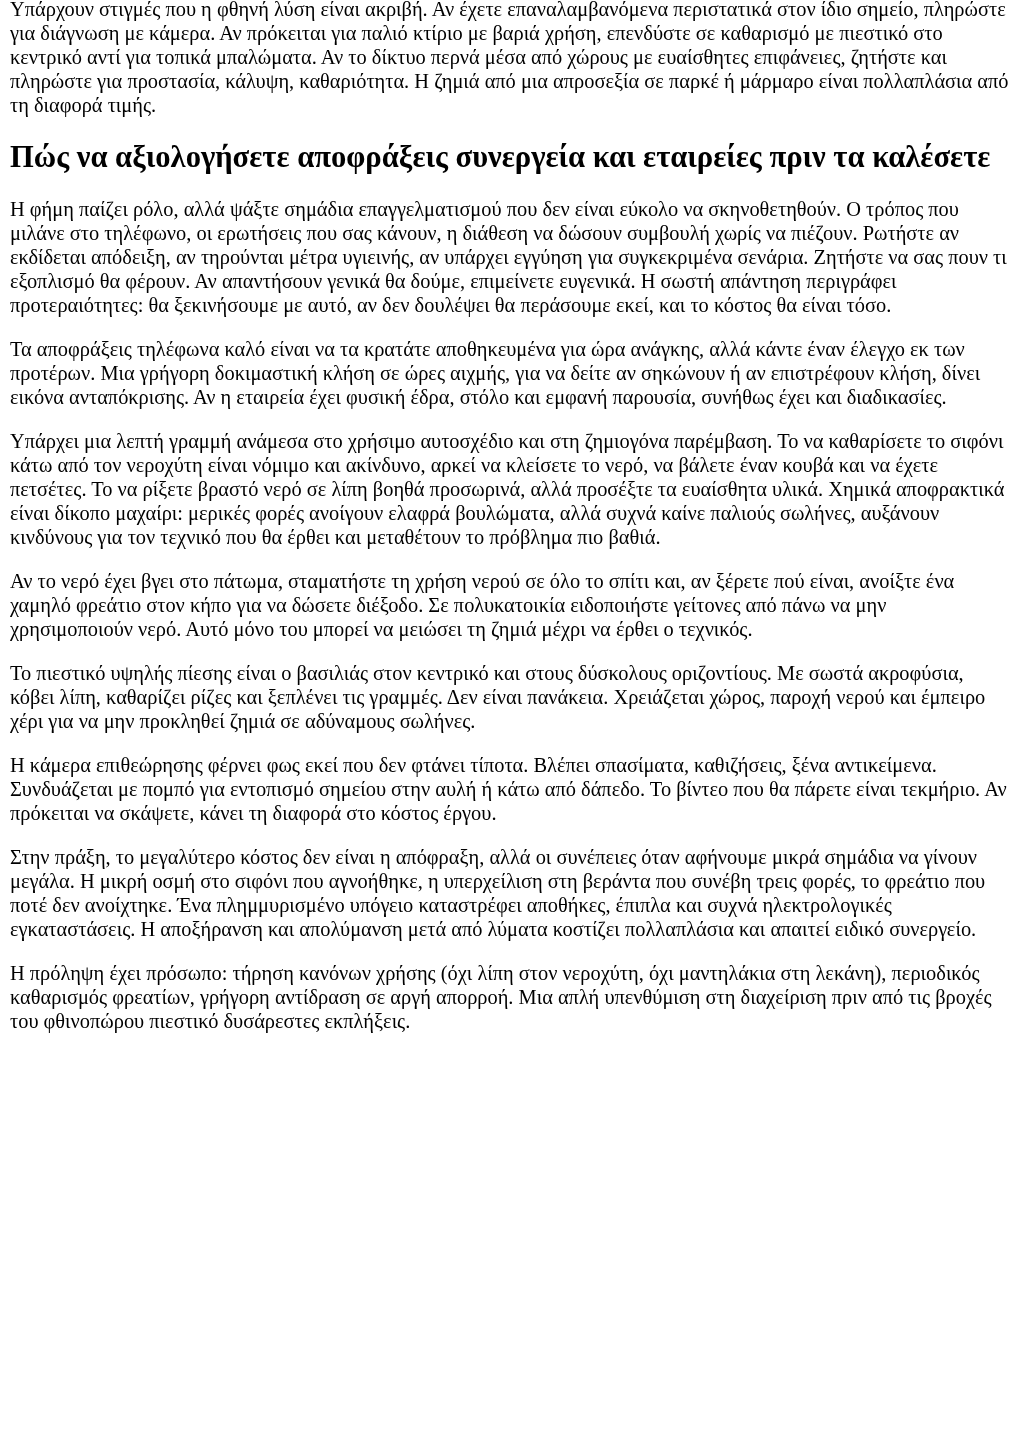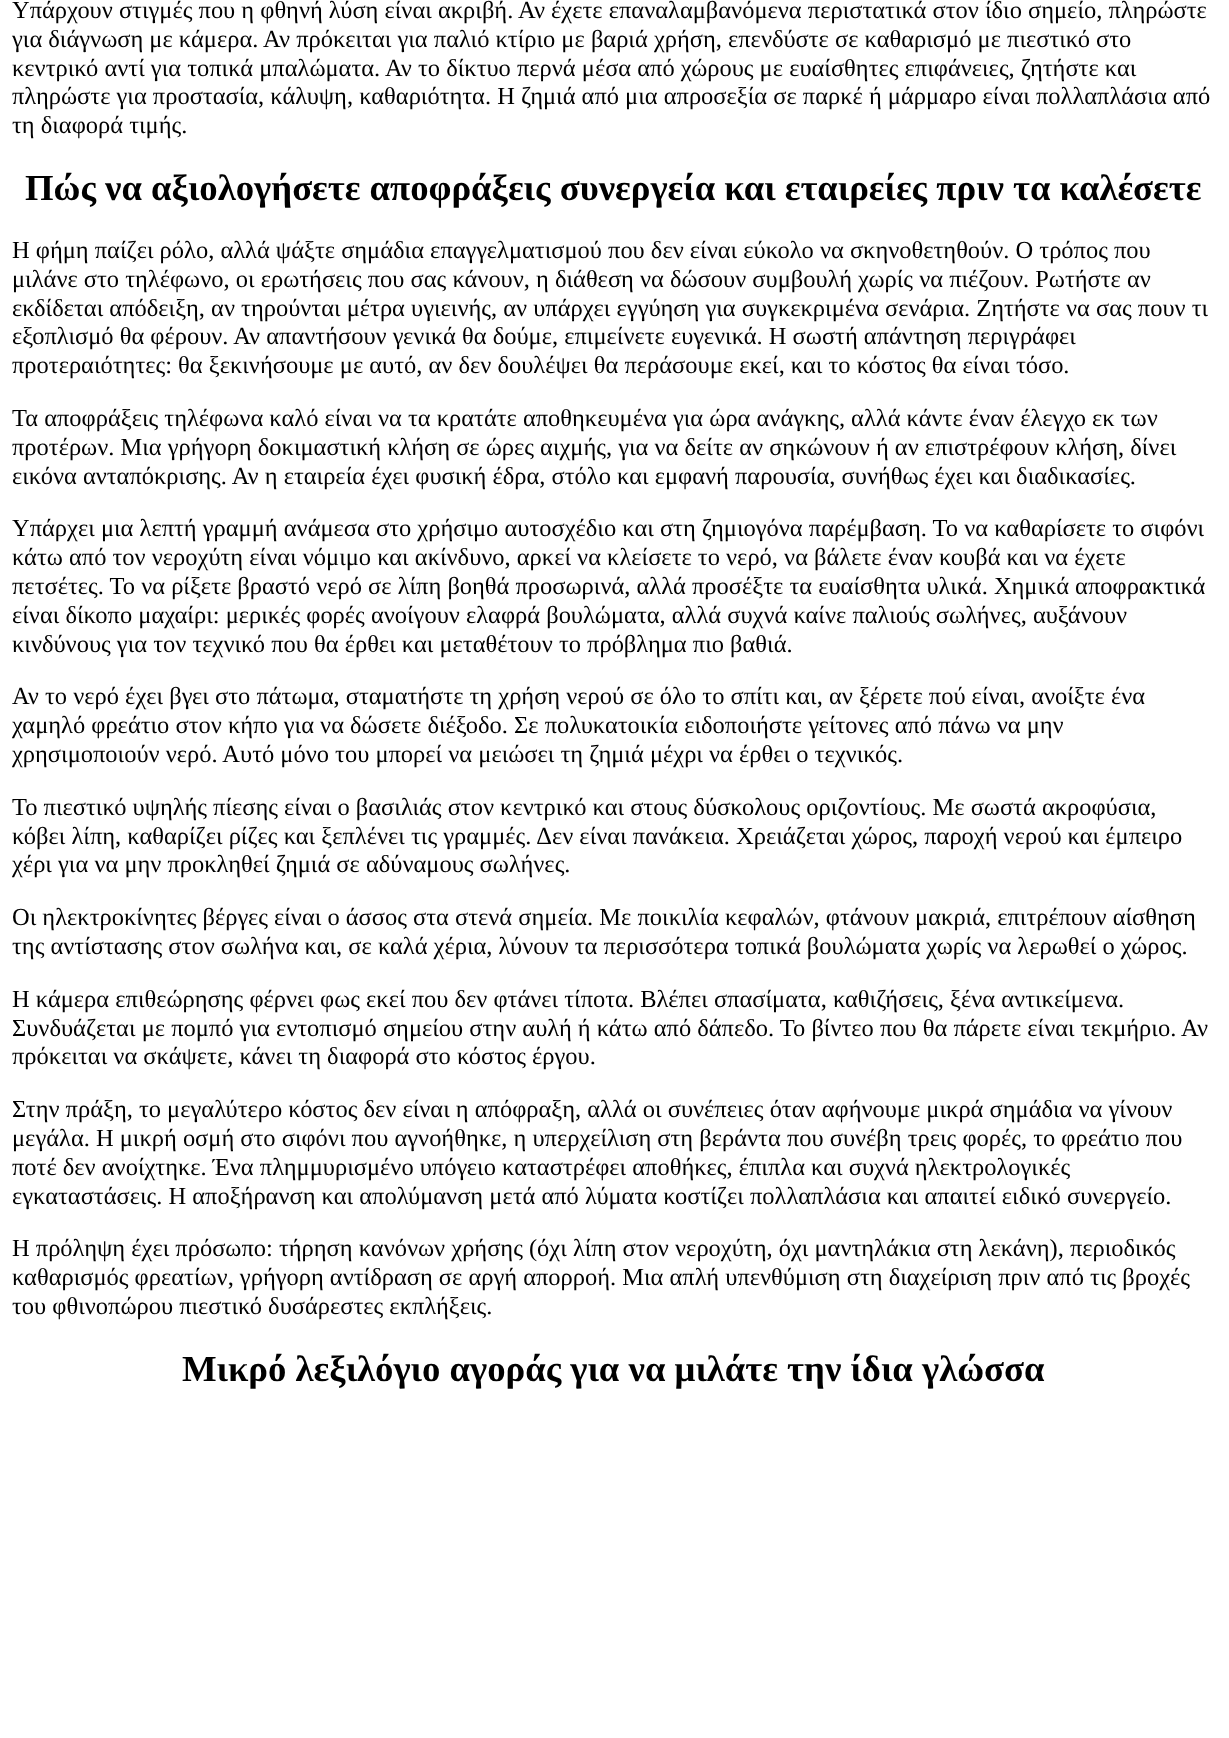--- a/index.html
+++ b/index.html
@@ -23,32 +23,29 @@
     line-height: 24px;
     margin: 20px 0;
     text-align: left;
     letter-spacing: 0;
   }
   .article h2 {
     font-size: 30.6px;
     line-height: 34px;
     font-weight: bold;
     margin: 23px 0;
-    text-align: center;
   }
 </style>
 </head>
 <body>
 
 <article class="article">
   <p>Υπάρχουν στιγμές που η φθηνή λύση είναι ακριβή. Αν έχετε επαναλαμβανόμενα περιστατικά στον ίδιο σημείο, πληρώστε για διάγνωση με κάμερα. Αν πρόκειται για παλιό κτίριο με βαριά χρήση, επενδύστε σε καθαρισμό με πιεστικό στο κεντρικό αντί για τοπικά μπαλώματα. Αν το δίκτυο περνά μέσα από χώρους με ευαίσθητες επιφάνειες, ζητήστε και πληρώστε για προστασία, κάλυψη, καθαριότητα. Η ζημιά από μια απροσεξία σε παρκέ ή μάρμαρο είναι πολλαπλάσια από τη διαφορά τιμής.</p>
   <h2>Πώς να αξιολογήσετε αποφράξεις συνεργεία και εταιρείες πριν τα καλέσετε</h2>
   <p>Η φήμη παίζει ρόλο, αλλά ψάξτε σημάδια επαγγελματισμού που δεν είναι εύκολο να σκηνοθετηθούν. Ο τρόπος που μιλάνε στο τηλέφωνο, οι ερωτήσεις που σας κάνουν, η διάθεση να δώσουν συμβουλή χωρίς να πιέζουν. Ρωτήστε αν εκδίδεται απόδειξη, αν τηρούνται μέτρα υγιεινής, αν υπάρχει εγγύηση για συγκεκριμένα σενάρια. Ζητήστε να σας πουν τι εξοπλισμό θα φέρουν. Αν απαντήσουν γενικά θα δούμε, επιμείνετε ευγενικά. Η σωστή απάντηση περιγράφει προτεραιότητες: θα ξεκινήσουμε με αυτό, αν δεν δουλέψει θα περάσουμε εκεί, και το κόστος θα είναι τόσο.</p>
   <p>Τα αποφράξεις τηλέφωνα καλό είναι να τα κρατάτε αποθηκευμένα για ώρα ανάγκης, αλλά κάντε έναν έλεγχο εκ των προτέρων. Μια γρήγορη δοκιμαστική κλήση σε ώρες αιχμής, για να δείτε αν σηκώνουν ή αν επιστρέφουν κλήση, δίνει εικόνα ανταπόκρισης. Αν η εταιρεία έχει φυσική έδρα, στόλο και εμφανή παρουσία, συνήθως έχει και διαδικασίες.</p>
   <p>Υπάρχει μια λεπτή γραμμή ανάμεσα στο χρήσιμο αυτοσχέδιο και στη ζημιογόνα παρέμβαση. Το να καθαρίσετε το σιφόνι κάτω από τον νεροχύτη είναι νόμιμο και ακίνδυνο, αρκεί να κλείσετε το νερό, να βάλετε έναν κουβά και να έχετε πετσέτες. Το να ρίξετε βραστό νερό σε λίπη βοηθά προσωρινά, αλλά προσέξτε τα ευαίσθητα υλικά. Χημικά αποφρακτικά είναι δίκοπο μαχαίρι: μερικές φορές ανοίγουν ελαφρά βουλώματα, αλλά συχνά καίνε παλιούς σωλήνες, αυξάνουν κινδύνους για τον τεχνικό που θα έρθει και μεταθέτουν το πρόβλημα πιο βαθιά.</p>
   <p>Αν το νερό έχει βγει στο πάτωμα, σταματήστε τη χρήση νερού σε όλο το σπίτι και, αν ξέρετε πού είναι, ανοίξτε ένα χαμηλό φρεάτιο στον κήπο για να δώσετε διέξοδο. Σε πολυκατοικία ειδοποιήστε γείτονες από πάνω να μην χρησιμοποιούν νερό. Αυτό μόνο του μπορεί να μειώσει τη ζημιά μέχρι να έρθει ο τεχνικός.</p>
   <p>Το πιεστικό υψηλής πίεσης είναι ο βασιλιάς στον κεντρικό και στους δύσκολους οριζοντίους. Με σωστά ακροφύσια, κόβει λίπη, καθαρίζει ρίζες και ξεπλένει τις γραμμές. Δεν είναι πανάκεια. Χρειάζεται χώρος, παροχή νερού και έμπειρο χέρι για να μην προκληθεί ζημιά σε αδύναμους σωλήνες.</p>
-  <p>Οι ηλεκτροκίνητες βέργες είναι ο άσσος στα στενά σημεία. Με ποικιλία κεφαλών, φτάνουν μακριά, επιτρέπουν αίσθηση της αντίστασης στον σωλήνα και, σε καλά χέρια, λύνουν τα περισσότερα τοπικά βουλώματα χωρίς να λερωθεί ο χώρος.</p>
   <p>Η κάμερα επιθεώρησης φέρνει φως εκεί που δεν φτάνει τίποτα. Βλέπει σπασίματα, καθιζήσεις, ξένα αντικείμενα. Συνδυάζεται με πομπό για εντοπισμό σημείου στην αυλή ή κάτω από δάπεδο. Το βίντεο που θα πάρετε είναι τεκμήριο. Αν πρόκειται να σκάψετε, κάνει τη διαφορά στο κόστος έργου.</p>
   <p>Στην πράξη, το μεγαλύτερο κόστος δεν είναι η απόφραξη, αλλά οι συνέπειες όταν αφήνουμε μικρά σημάδια να γίνουν μεγάλα. Η μικρή οσμή στο σιφόνι που αγνοήθηκε, η υπερχείλιση στη βεράντα που συνέβη τρεις φορές, το φρεάτιο που ποτέ δεν ανοίχτηκε. Ένα πλημμυρισμένο υπόγειο καταστρέφει αποθήκες, έπιπλα και συχνά ηλεκτρολογικές εγκαταστάσεις. Η αποξήρανση και απολύμανση μετά από λύματα κοστίζει πολλαπλάσια και απαιτεί ειδικό συνεργείο.</p>
   <p>Η πρόληψη έχει πρόσωπο: τήρηση κανόνων χρήσης (όχι λίπη στον νεροχύτη, όχι μαντηλάκια στη λεκάνη), περιοδικός καθαρισμός φρεατίων, γρήγορη αντίδραση σε αργή απορροή. Μια απλή υπενθύμιση στη διαχείριση πριν από τις βροχές του φθινοπώρου πιεστικό δυσάρεστες εκπλήξεις.</p>
-  <h2>Μικρό λεξιλόγιο αγοράς για να μιλάτε την ίδια γλώσσα</h2>
 </article>
 
 </body></html>

